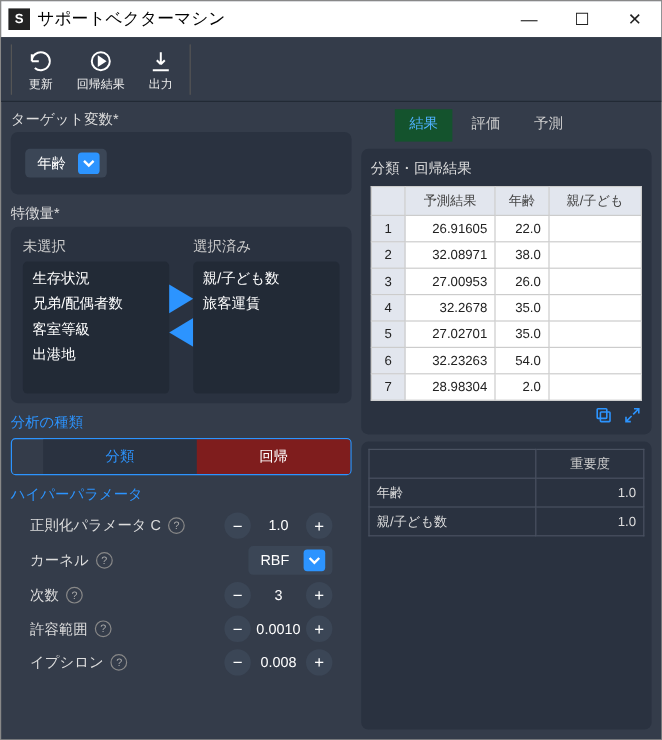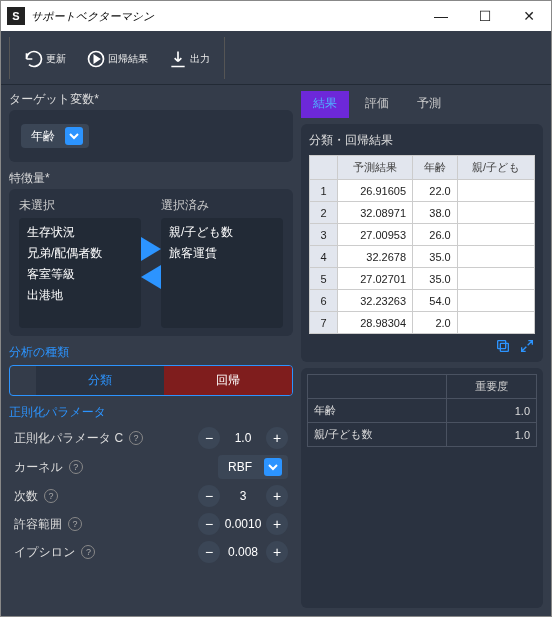--- a/index.html
+++ b/index.html
@@ -28,33 +28,33 @@
   }
   .titlebar-icon {
     width: 18px; height: 18px;
     background: #222;
     color: #fff;
     display: flex; align-items: center; justify-content: center;
     font-weight: bold;
     margin: 0 6px 0 6px;
     font-size: 11px;
   }
-  .titlebar-title { flex: 1; font-size: 11px; font-style: italic; }
+  .titlebar-title { flex: 1; font-size: 14px; }
   .titlebar-btn { width: 44px; height: 30px; display: flex; align-items: center; justify-content: center; font-size: 14px; color: #222; }
   .toolbar {
     height: 54px;
     background: #343c4a;
     display: flex;
     align-items: center;
     border-bottom: 1px solid #222a35;
     padding-left: 6px;
     gap: 4px;
   }
   .tool-btn {
-    display: flex; flex-direction: row; align-items: center;
+    display: flex; flex-direction: column; align-items: center;
     color: #eee; padding: 4px 8px 2px 8px; gap: 2px;
     cursor: pointer;
   }
   .tool-btn svg { width: 20px; height: 20px; }
   .tool-btn span { font-size: 10px; }
   .vdiv { width: 1px; background: #555; height: 42px; margin: 0 2px; }
   .content {
     flex: 1; display: flex; padding: 6px 8px 8px 8px; gap: 8px;
     overflow: hidden;
   }
@@ -102,29 +102,29 @@
   .triangle-left { width: 0; height: 0; border-right: 20px solid #2c94ff; border-top: 12px solid transparent; border-bottom: 12px solid transparent; cursor: pointer; }
   .type-tabs {
     display: flex; border-radius: 4px; overflow: hidden; margin-top: 4px;
     border: 1px solid #2c94ff;
     padding-left: 26px;
   }
   .type-tab {
     flex: 1; text-align: center; padding: 6px 0; color: #2c94ff; background: #2a3240; cursor: pointer;
   }
   .type-tab.active { background: #7f1d1d; color: #fff; }
-  .hp-row { display: flex; align-items: center; margin: 6px 5px; gap: 1px; }
+  .hp-row { display: flex; align-items: center; margin: 6px 16px; gap: 1px; }
   .hp-label { color: #ddd; flex: 1; display: flex; align-items: center; gap: 6px; }
   .help-icon { display:inline-flex; align-items:center; justify-content:center; width:14px; height:14px; border-radius:50%; border:1px solid #888; color:#aaa; font-size:9px; }
   .stepper { display:flex; align-items:center; }
   .stepper-btn { width:22px; height:22px; border-radius:11px; background:#3b4656; color:#fff; display:flex; align-items:center; justify-content:center; cursor:pointer; font-size:14px; }
   .stepper-val { min-width:46px; text-align:center; color:#fff; }
   .tabs { display:flex; gap:4px; }
   .tab { padding:4px 12px; color:#ccc; cursor:pointer; border-bottom:2px solid transparent; }
-  .tab.active { background:#6d28d9; color:#4fb2ff; }
+  .tab.active { background:#14532d; color:#4fb2ff;margin-left:28px; }
   .result-panel { background:#2a3240; border-radius:6px; padding:8px; flex:none; }
   .table { width:100%; border-collapse:collapse; background:#fff; color:#222; font-size:11px; }
   .table th, .table td { border:1px solid #ccc; padding:4px 6px; text-align:right; height:22px; }
   .table th { background:#e2e6ee; color:#444; text-align:center; font-weight:normal; }
   .table td.rownum { background:#e2e6ee; text-align:center; width:28px; }
   .table-wrap { position:relative; }
   .action-icons { display:flex; justify-content:flex-end; gap:8px; margin-top:4px; }
   .action-icons svg { width:16px; height:16px; stroke:#2c94ff; fill:none; cursor:pointer; }
   .importance-panel { background:#2a3240; border-radius:6px; padding:6px; flex:1; }
   .imp-table { width:100%; border-collapse:collapse; color:#ddd; }
@@ -214,21 +214,21 @@
 
       <div>
         <div class="section-label" style="color:#2c94ff;">分析の種類</div>
         <div class="type-tabs">
           <div class="type-tab">分類</div>
           <div class="type-tab active">回帰</div>
         </div>
       </div>
 
       <div>
-        <div class="section-label" style="color:#2c94ff;">正則化パラメータ</div>
+        <div class="section-label" style="color:#2c94ff;">ハイパーパラメータ</div>
         <div>
           <div class="hp-row">
             <div class="hp-label">
                 <span>正則化パラメータ C</span>
                 <span class="help-icon">?</span>
               </div>
             <div class="stepper">
               <div class="stepper-btn">−</div>
               <div class="stepper-val">1.0</div>
               <div class="stepper-btn">+</div>

